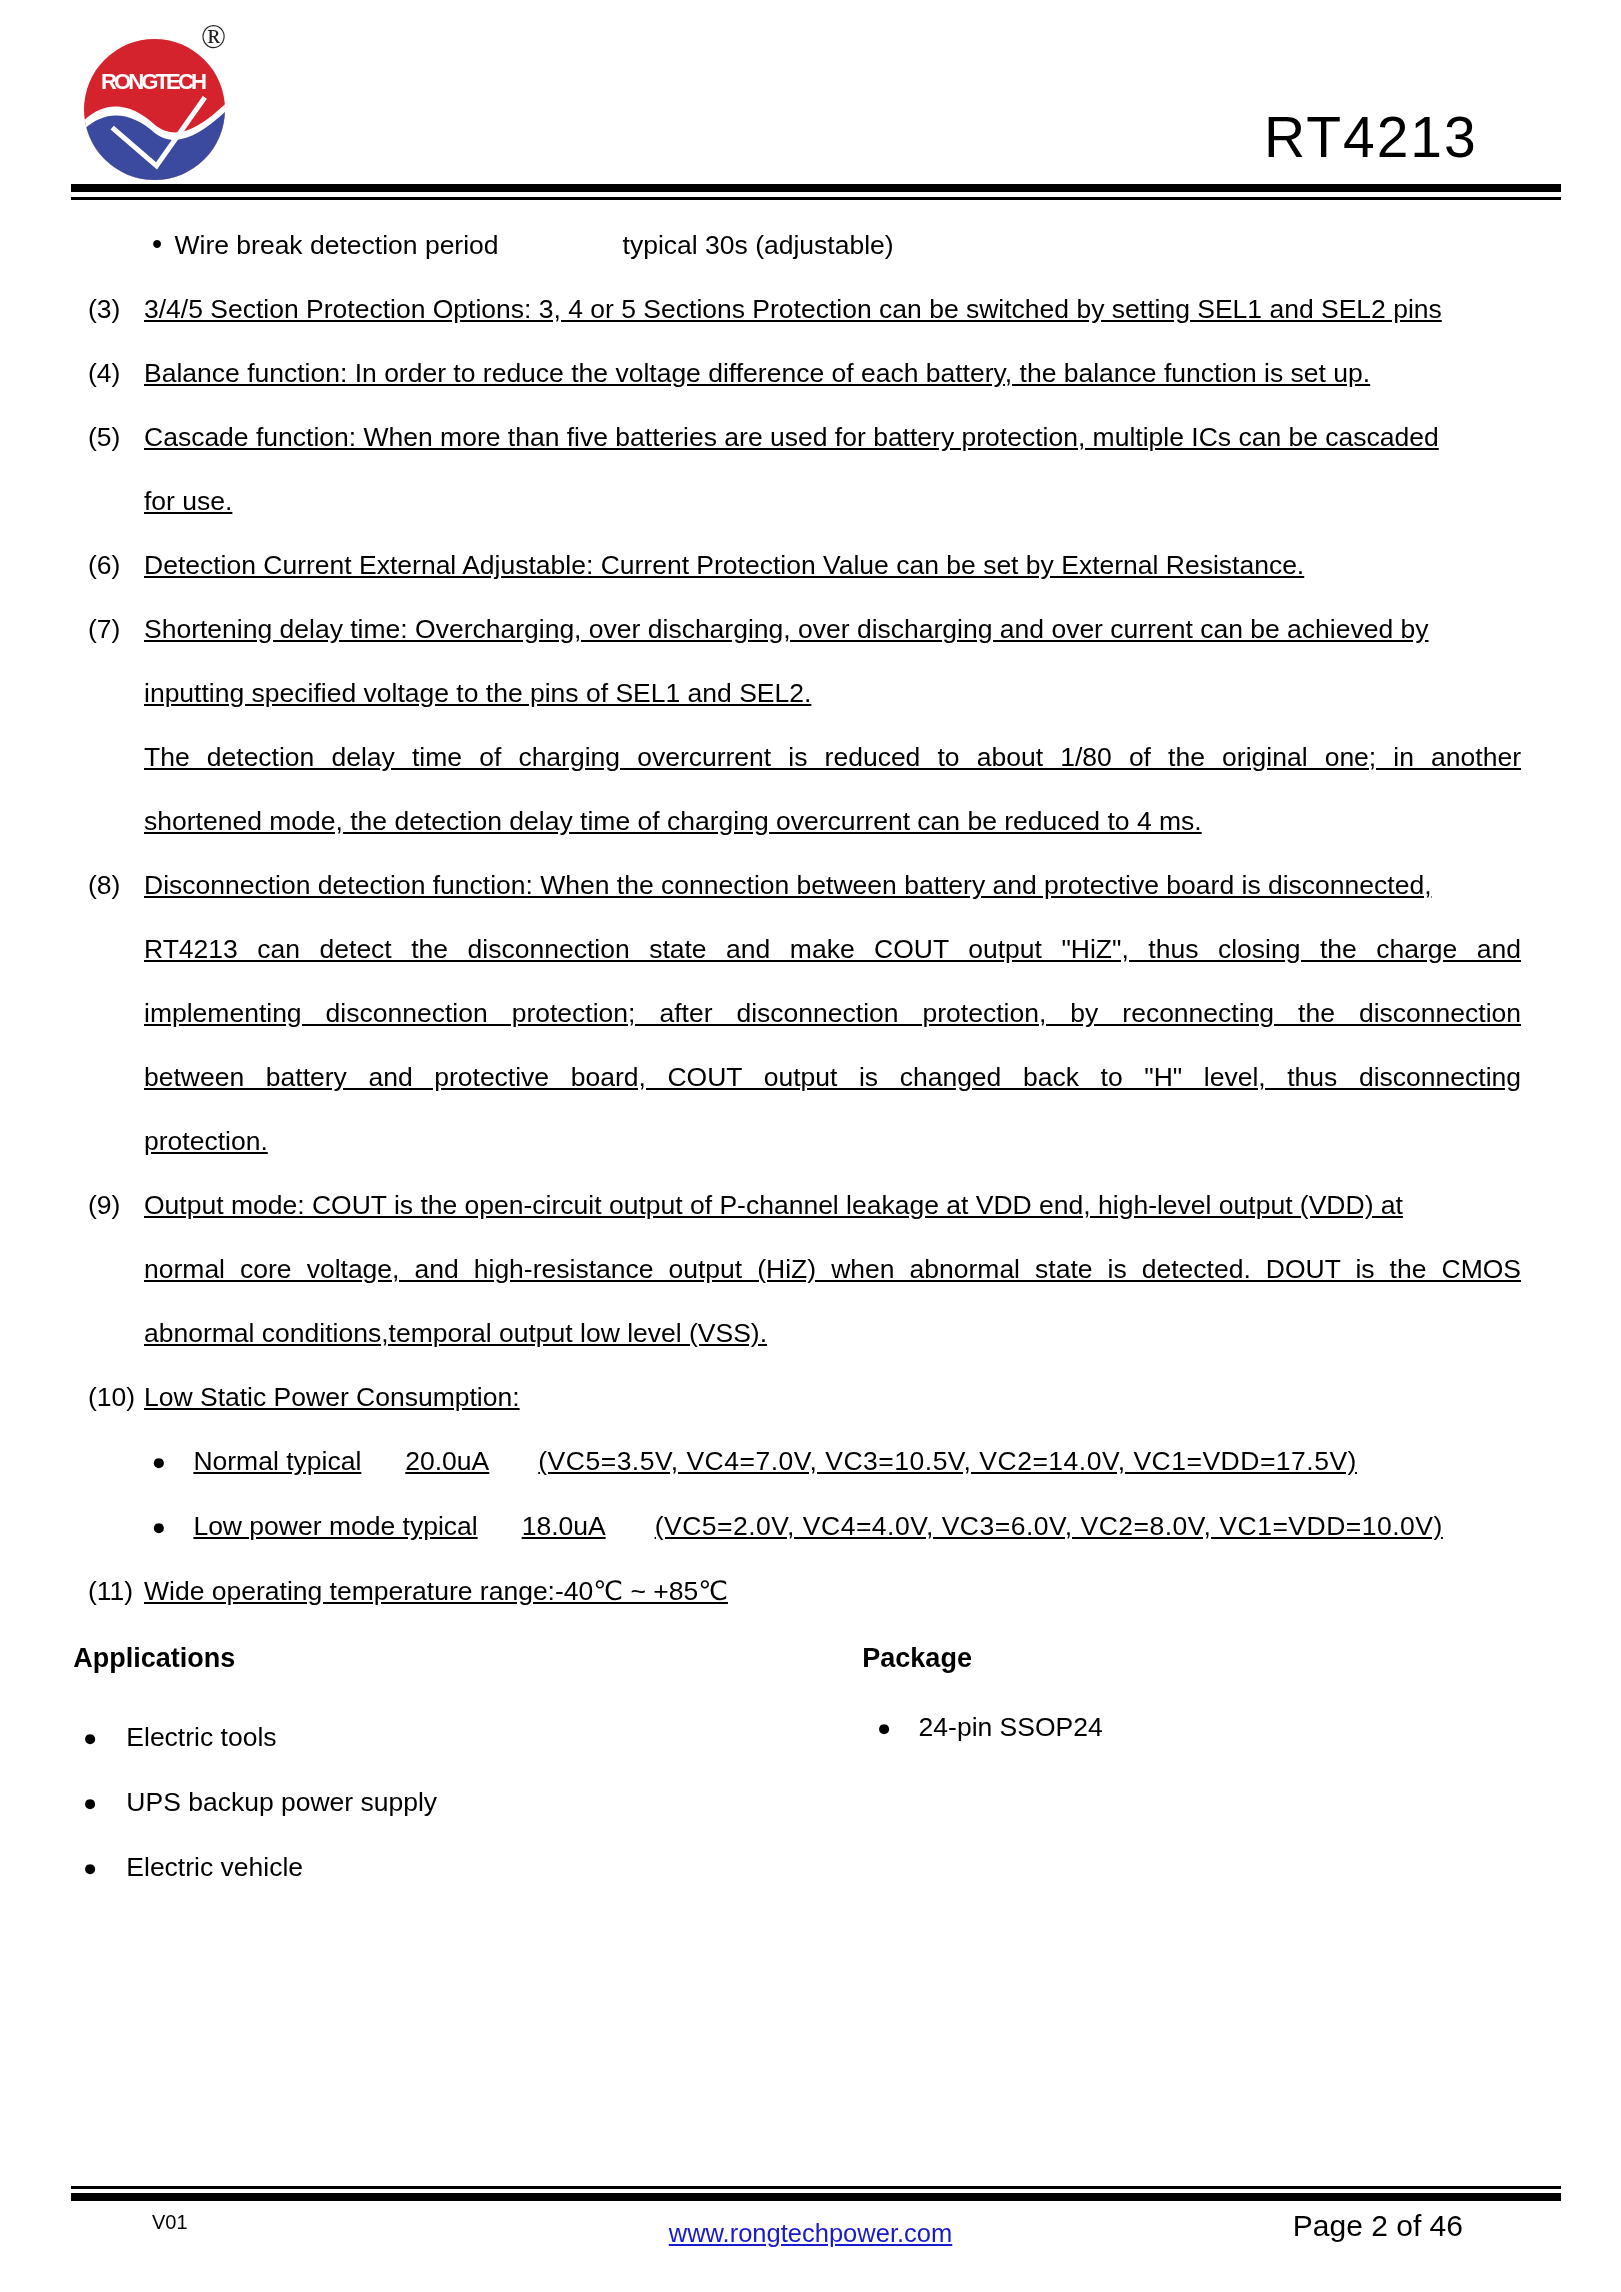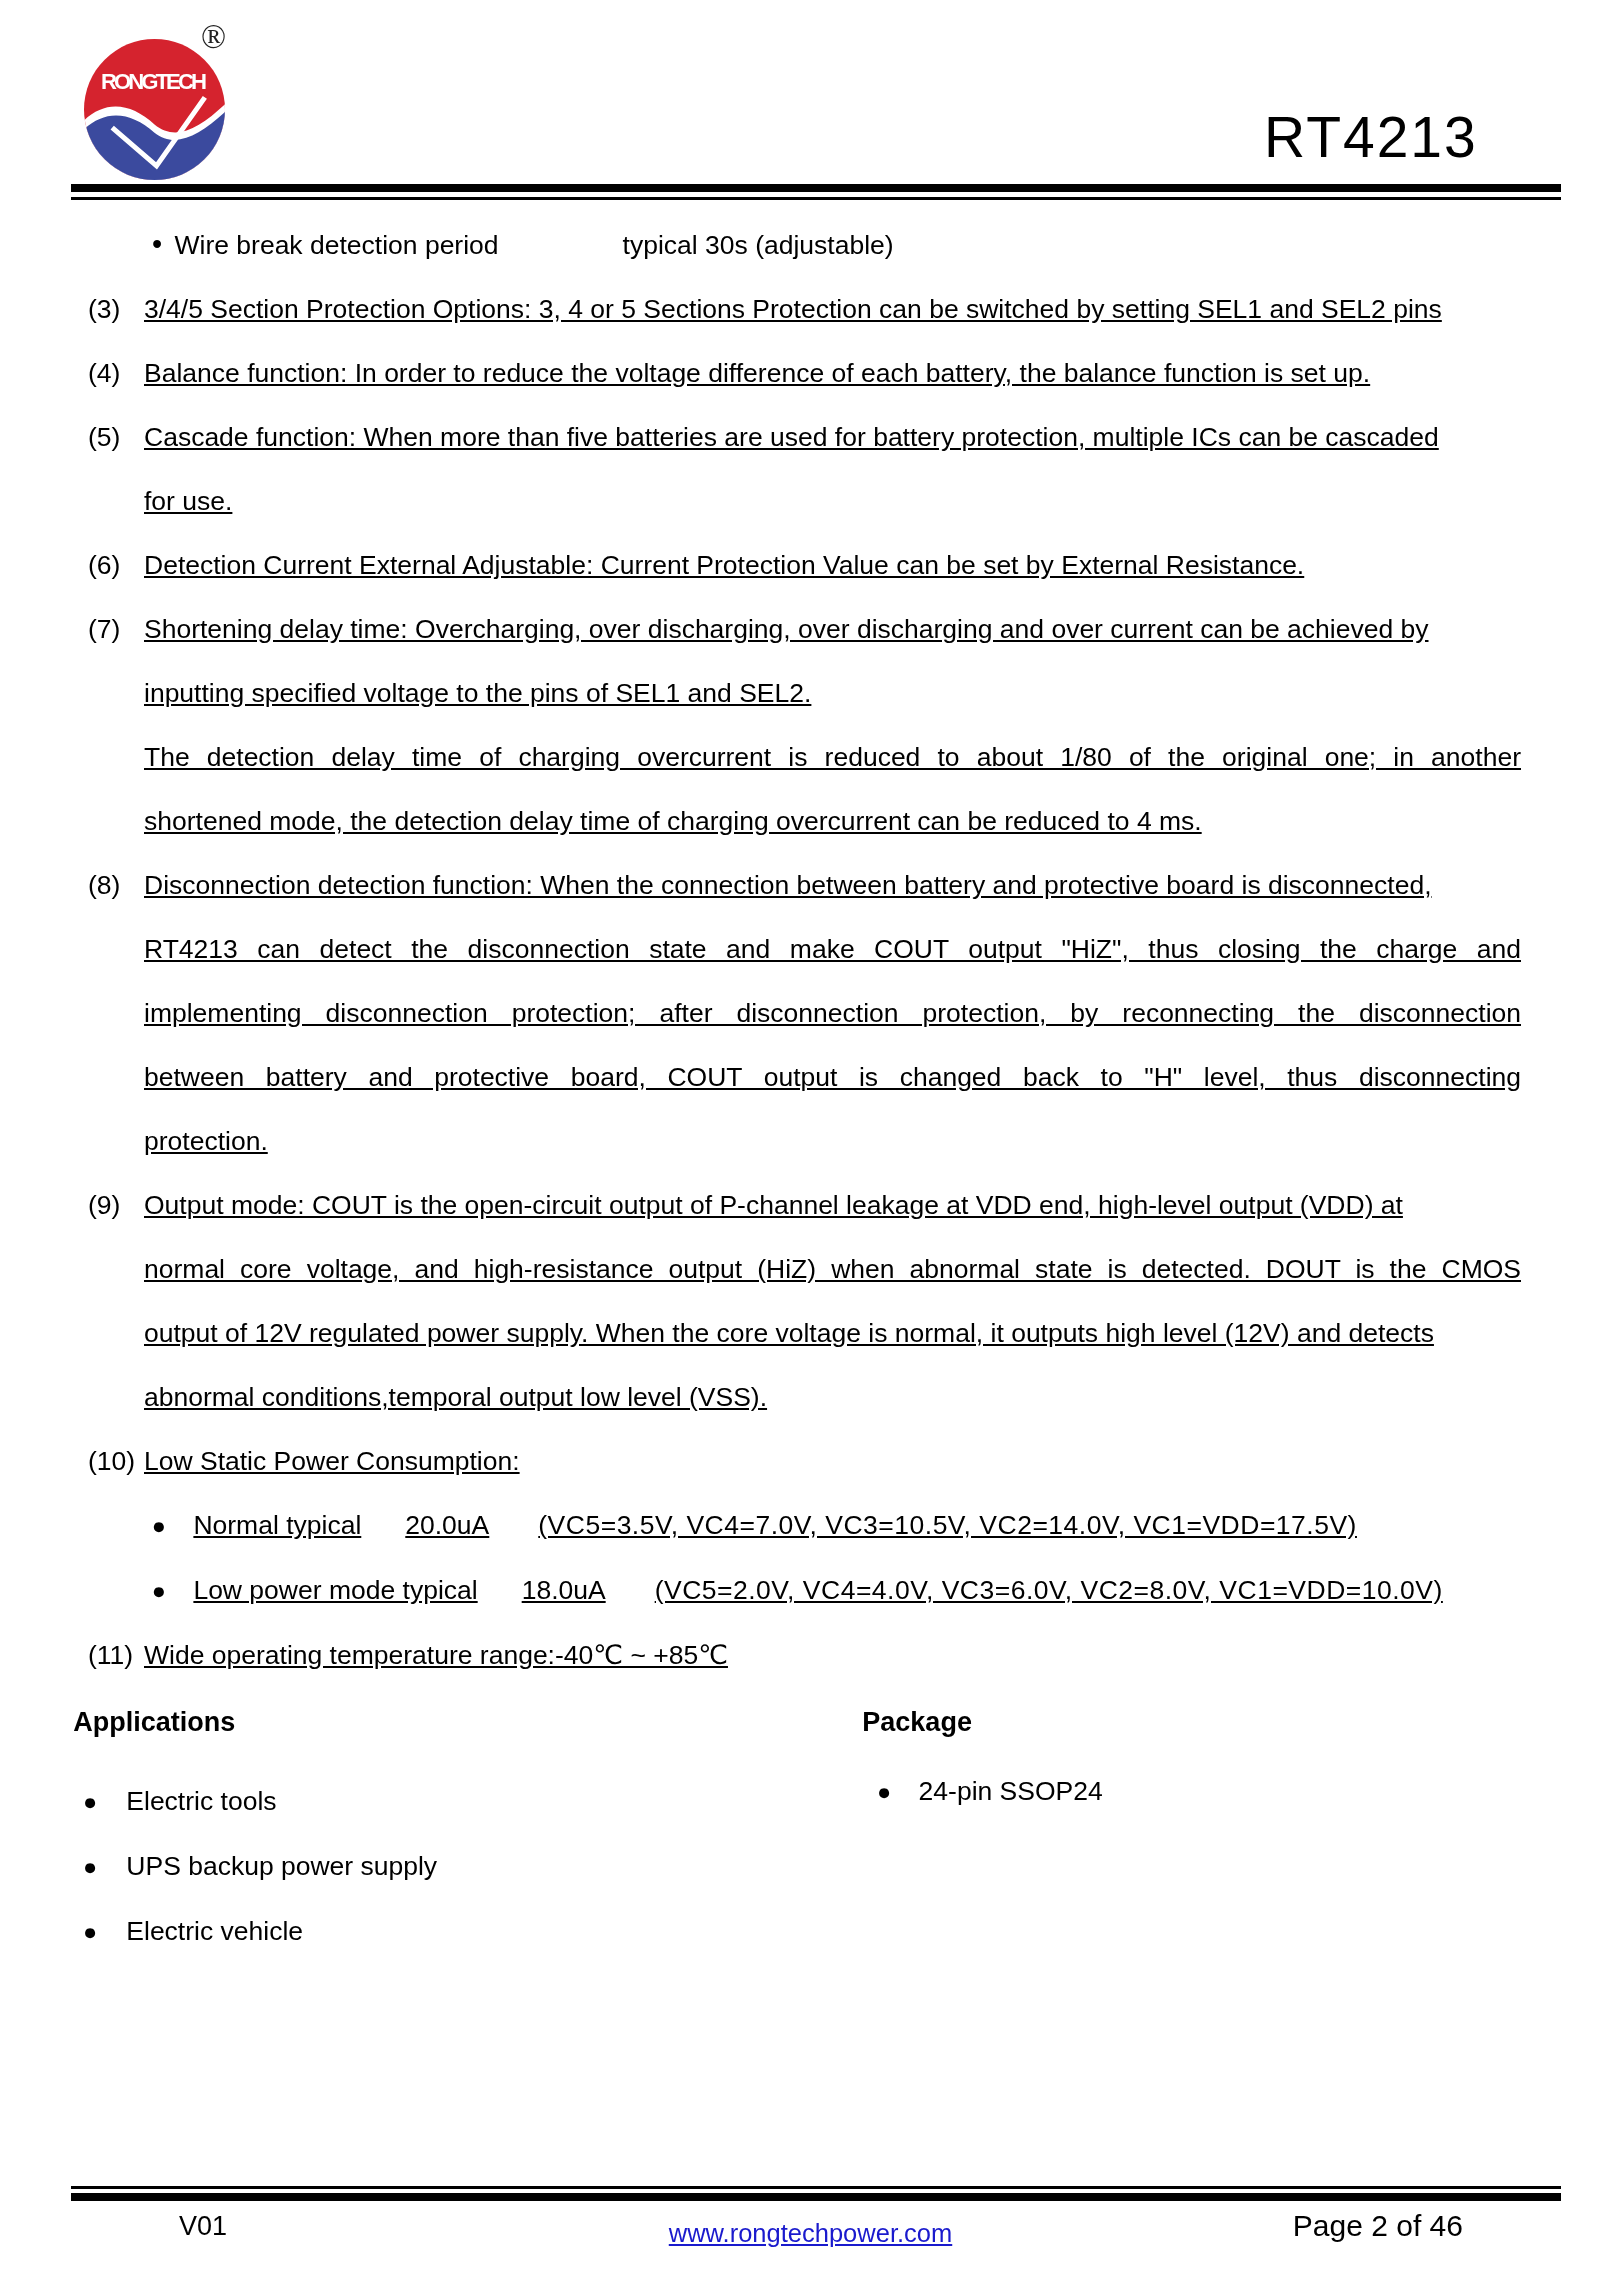--- a/index.html
+++ b/index.html
@@ -43,21 +43,21 @@
   .blist li { line-height:64px; white-space:nowrap; }
   .li-marker { display:inline-block; font-size:23.5px; }
   .apps-col .li-marker { margin-left:9.8px; }
   .pkg-col  .li-marker { margin-left:14.7px; }
   .li-label { margin-left:29px; }
   .pkg-col .li-label { margin-left:27.4px; }
 
   
   .ftr-thin  { top:2186px; height:2.9px; }
   .ftr-thick { top:2193px; height:7.8px; }
-  .ftr-version { position:absolute; left:152px; top:2211px; font-size:27px;margin-left:27px; }
+  .ftr-version { position:absolute; left:152px; top:2211px; font-size:20px; }
   .ftr-link { position:absolute; left:0; right:0; top:2219px; text-align:center; font-size:25.5px;
               color:#1a1acd; text-decoration:underline; }
   .ftr-page { position:absolute; right:158px; top:2209px; font-size:30px; }
 </style>
 </head>
 <body>
 
 <div class="page">
 
   <div class="logo-wrap">
@@ -129,21 +129,20 @@
             <div class="feat-line j">implementing disconnection protection; after disconnection protection, by reconnecting the disconnection</div>
             <div class="feat-line j">between battery and protective board, COUT output is changed back to "H" level, thus disconnecting</div>
             <div class="feat-line">protection.</div>
           </div>
         </div>
         <div class="feat-item">
           <span class="feat-num">(9)</span>
           <div class="feat-body">
             <div class="feat-line">Output mode: COUT is the open-circuit output of P-channel leakage at VDD end, high-level output (VDD) at</div>
             <div class="feat-line j">normal core voltage, and high-resistance output (HiZ) when abnormal state is detected. DOUT is the CMOS</div>
-            <div class="feat-line">output of 12V regulated power supply. When the core voltage is normal, it outputs high level (12V) and detects</div>
             <div class="feat-line">abnormal conditions,temporal output low level (VSS).</div>
           </div>
         </div>
         <div class="feat-item">
           <span class="feat-num">(10)</span>
           <div class="feat-body">
             <div class="feat-line">Low Static Power Consumption:</div>
             <div class="sub-row"><span class="sub-marker">●</span><span class="sub-label">Normal typical</span><span class="sub-value">20.0uA</span><span class="sub-cond">(VC5=3.5V, VC4=7.0V, VC3=10.5V, VC2=14.0V, VC1=VDD=17.5V)</span></div>
             <div class="sub-row"><span class="sub-marker">●</span><span class="sub-label">Low power mode typical</span><span class="sub-value">18.0uA</span><span class="sub-cond">(VC5=2.0V, VC4=4.0V, VC3=6.0V, VC2=8.0V, VC1=VDD=10.0V)</span></div>
           </div>

